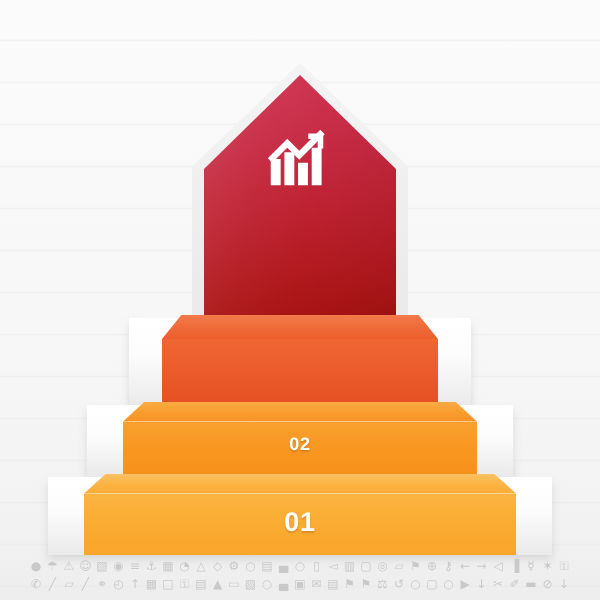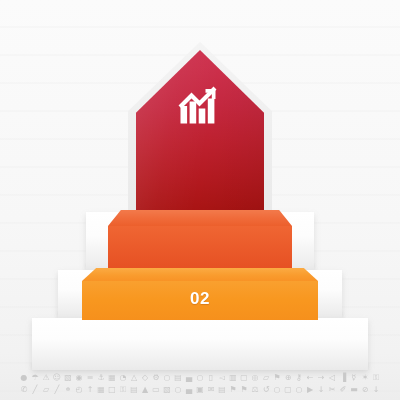--- a/index.html
+++ b/index.html
@@ -164,21 +164,21 @@
   #step2 .deck {
     height: 13px;
     background: linear-gradient(180deg, #fbab43 0%, #f99c2e 55%, #f89326 100%);
     -webkit-clip-path: polygon(6% 0%, 94% 0%, 100% 100%, 0% 100%);
     clip-path: polygon(6% 0%, 94% 0%, 100% 100%, 0% 100%);
   }
   #step2 .face {
     top: 13px;
     background: linear-gradient(180deg, #f9a02f 0%, #f8971f 50%, #f6901c 100%);
   }
-  #step2 .label { top: 21px; font-size: 17px; }
+  #step2 .label { top: 21px; font-size: 12px; }
 
   
   #step1 { left: 56px; top: 316px; width: 288px; height: 54px; }
   #step1 .deck {
     height: 13px;
     background: linear-gradient(180deg, #fcc163 0%, #fbb342 55%, #fbae37 100%);
     -webkit-clip-path: polygon(5% 0%, 95% 0%, 100% 100%, 0% 100%);
     clip-path: polygon(5% 0%, 95% 0%, 100% 100%, 0% 100%);
   }
   #step1 .face {
@@ -277,20 +277,25 @@
     <div class="deck"></div>
     <div class="face"></div>
   </div>
 
   <div class="step" id="step2">
     <div class="deck"></div>
     <div class="face"></div>
     <div class="label">02</div>
   </div>
 
+  <div class="step" id="step1">
+    <div class="deck"></div>
+    <div class="face"></div>
+    <div class="label">01</div>
+  </div>
 
   <div id="icon-strip">
     <div class="icon-row" id="icon-row-1">
         <span class="mini-icon">●</span>
         <span class="mini-icon">☂</span>
         <span class="mini-icon">⚠</span>
         <span class="mini-icon">☺</span>
         <span class="mini-icon">▧</span>
         <span class="mini-icon">◉</span>
         <span class="mini-icon">≡</span>

